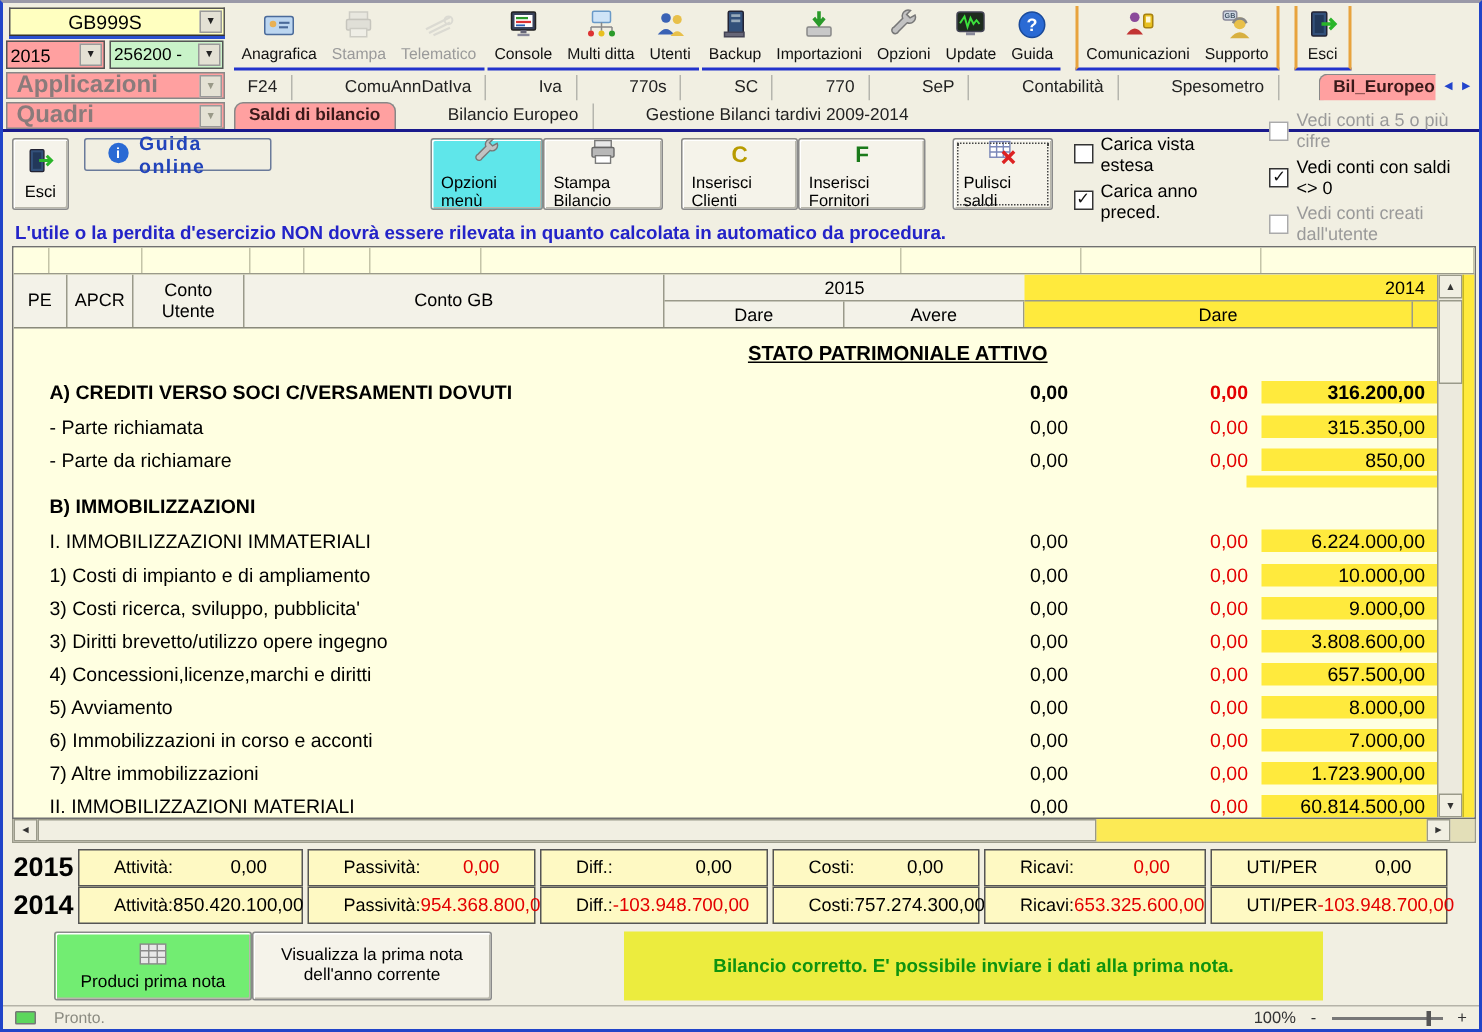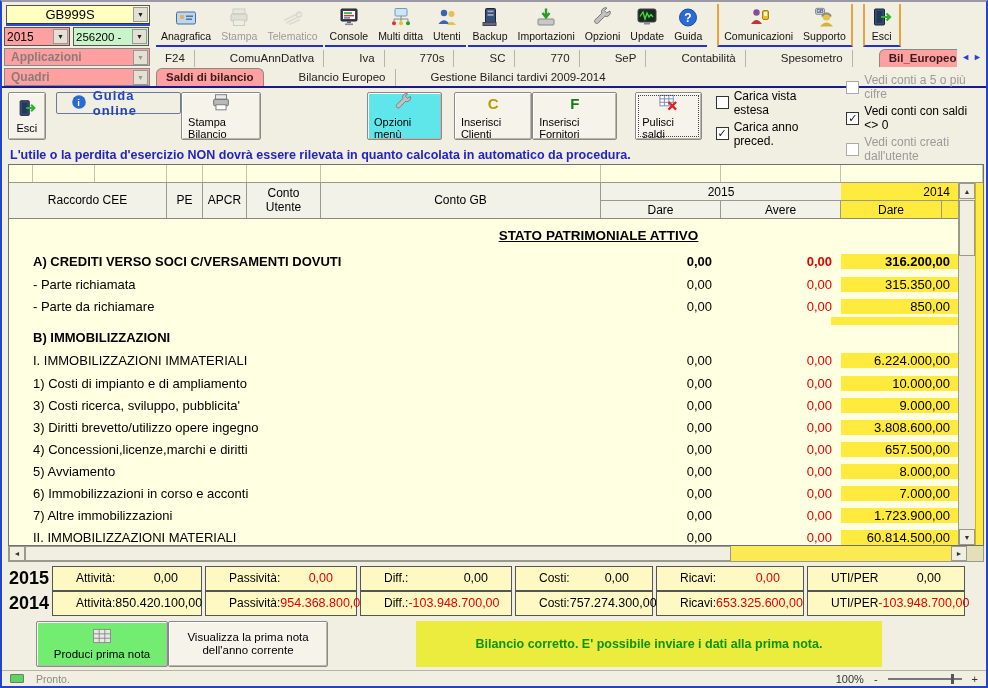--- a/index.html
+++ b/index.html
@@ -22,21 +22,21 @@
   .tgroup.orange-sep { border-left:2px solid #e8a33d; border-right:2px solid #e8a33d; margin-left:8px; }
   .tbtn { height:41px; display:flex; flex-direction:column; align-items:center; justify-content:flex-end; padding:1px 4px 2px 4px; font-size:10.5px; color:#111; background:transparent; border:1px solid transparent; cursor:pointer; white-space:nowrap; }
   .tbtn svg { width:24px; height:21px; flex:none; }
   .tbtn.disabled { color:#9a9a9a; }
   .tbtn.disabled svg { opacity:.4; filter:grayscale(1); }
 
   
   .navrow { display:flex; align-items:stretch; height:20px; padding-left:2px; }
   .navrow2 { height:21px; border-bottom:2px solid #1a1a8c; }
   .nav-select { width:146px; flex:none; background:#ffa0a0; border:1px solid #888; display:flex; align-items:center; height:18px; margin-top:1px; }
-  .nav-select .val { flex:1; padding-left:6px; font-size:12px; font-weight:bold; color:#8a7b7b; }
+  .nav-select .val { flex:1; padding-left:6px; font-size:16px; font-weight:bold; color:#8a7b7b; }
   .nav-select .dd { color:#998; }
   .tabs { flex:1; display:flex; align-items:flex-end; overflow:hidden; padding-left:6px;gap:26px; }
   .tab { font-size:11.5px; color:#222; padding:2px 9px 3px 9px; white-space:nowrap; border-right:1px solid #b5b5ad; cursor:pointer; }
   .tab:last-child { border-right:none; }
   .tab.active { background:#ffa0a0; border:1px solid #888; border-bottom:none; border-radius:6px 6px 0 0; font-weight:bold; color:#3a1a1a; }
   .tabarrows { flex:none; display:flex; align-items:center; gap:3px; padding:0 4px; color:#2244cc; font-size:9px; }
 
   
   .subbar { height:57px; display:flex; align-items:flex-start; padding:4px 4px 0 6px; position:relative; }
   .bevel { background:#f5f3ea; border:1px solid #8a8a8a; border-radius:2px; box-shadow:inset 1px 1px 0 #fff, inset -1px -1px 0 #b9b7ac; cursor:pointer; }
@@ -334,33 +334,33 @@
           </svg></span>
       <span>Esci</span>
     </div>
     <div class="bevel btn-guida-online">
       <span><svg viewBox="0 0 20 20" width="16" height="16">
             <circle cx="10" cy="10" r="8.5" fill="#2a6ad4"></circle>
             <text x="10" y="14.5" font-size="12" font-weight="bold" fill="#fff" text-anchor="middle">i</text>
           </svg></span>
       <span>Guida online</span>
     </div>
+    <div class="bevel sq-btn btn-opzioni">
+      <span><svg viewBox="0 0 24 20" width="22" height="19">
+            <path d="M19 3.5 a4 4 0 0 1 -5.2 5.2 L8 14.5 a2.3 2.3 0 1 1 -3 -3 L10.8 5.7 a4 4 0 0 1 5.2 -5.2 l-2.6 2.6 2.3 2.3 z" fill="#c2c2c2" stroke="#777"></path>
+          </svg></span>
+      <span>Opzioni menù</span>
+    </div>
     <div class="bevel sq-btn btn-stampab">
       <span><svg viewBox="0 0 24 20" width="22" height="19">
             <rect x="6" y="1.5" width="12" height="5" fill="#e8e8e8" stroke="#777"></rect>
             <rect x="4" y="6.5" width="16" height="7" rx="1" fill="#b8b8b8" stroke="#666"></rect>
             <rect x="6.5" y="12.5" width="11" height="5.5" fill="#fff" stroke="#777"></rect>
           </svg></span>
       <span>Stampa Bilancio</span>
-    </div>
-    <div class="bevel sq-btn btn-opzioni">
-      <span><svg viewBox="0 0 24 20" width="22" height="19">
-            <path d="M19 3.5 a4 4 0 0 1 -5.2 5.2 L8 14.5 a2.3 2.3 0 1 1 -3 -3 L10.8 5.7 a4 4 0 0 1 5.2 -5.2 l-2.6 2.6 2.3 2.3 z" fill="#c2c2c2" stroke="#777"></path>
-          </svg></span>
-      <span>Opzioni menù</span>
     </div>
     <div class="bevel sq-btn btn-clienti">
       <span class="big-letter letter-c">C</span>
       <span>Inserisci Clienti</span>
     </div>
     <div class="bevel sq-btn btn-fornitori">
       <span class="big-letter letter-f">F</span>
       <span>Inserisci Fornitori</span>
     </div>
     <div class="bevel sq-btn btn-pulisci">
@@ -410,21 +410,20 @@
       <div class="fcell" style="width:44px"></div>
       <div class="fcell" style="width:74px"></div>
       <div class="fcell" style="width:280px"></div>
       <div class="fcell" style="width:120px"></div>
       <div class="fcell" style="width:120px"></div>
       <div class="fcell" style="flex:1"></div>
     </div>
     <div class="hdr-body">
       <div class="gmain">
         <div class="ghdr">
-          <div class="hcell" style="width:158px">Raccordo CEE</div>
           <div class="hcell" style="width:36px">PE</div>
           <div class="hcell" style="width:44px">APCR</div>
           <div class="hcell" style="width:74px; white-space:pre-line">Conto
 Utente</div>
           <div class="hcell" style="width:280px">Conto GB</div>
           <div class="h2015">
             <div class="top">2015</div>
             <div class="sub">
               <div>Dare</div>
               <div>Avere</div>

